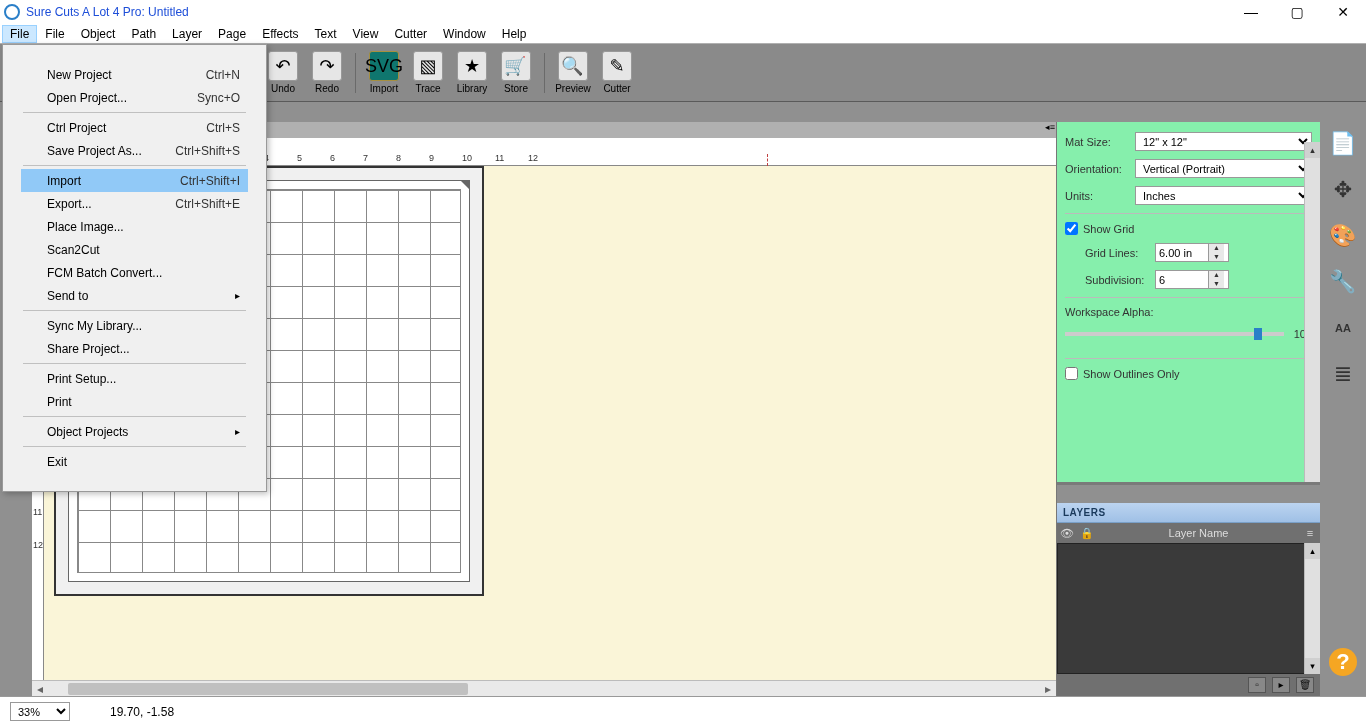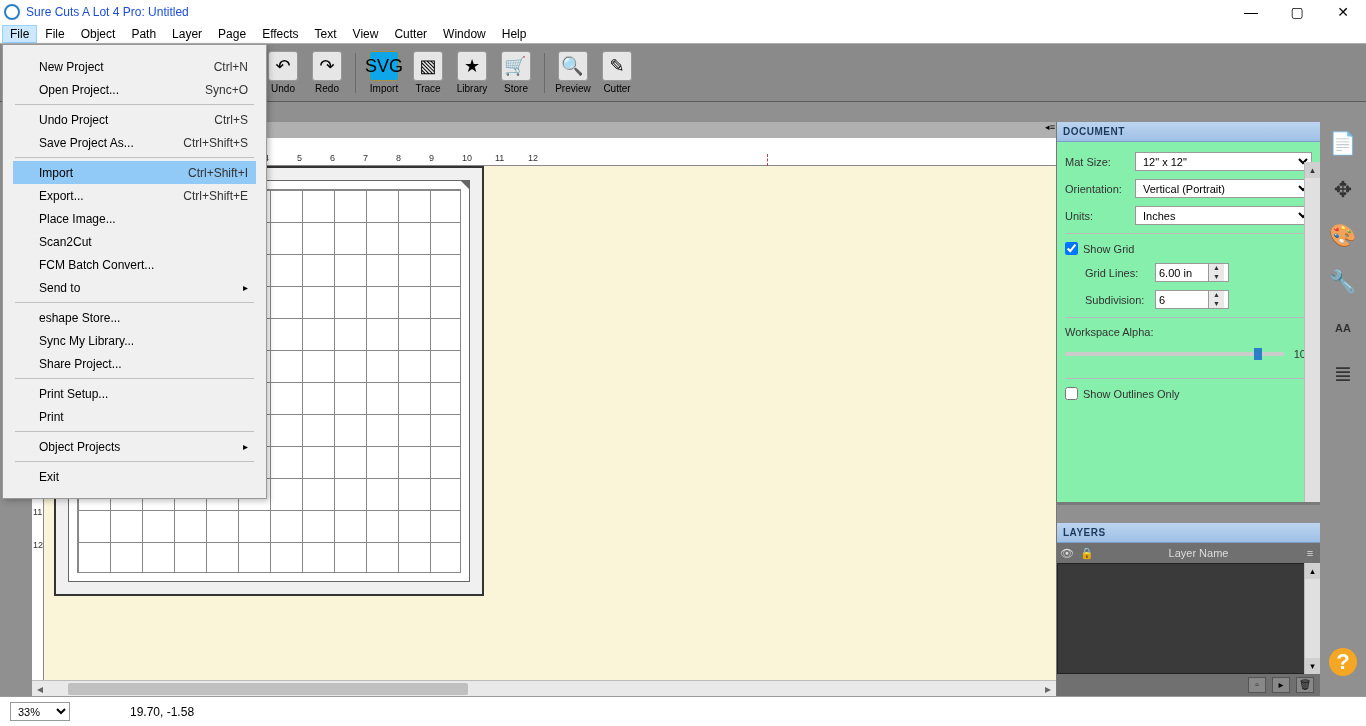--- a/index.html
+++ b/index.html
@@ -16,21 +16,21 @@
 .menubar { height:20px; display:flex; align-items:center; padding-left:2px; background:#fff; border-bottom:1px solid #b0b0b0; }
 .menubar .item { padding:2px 8px; font-size:12px; cursor:default; }
 .menubar .item.active { background:#cce8ff; border:1px solid #99d1ff; padding:1px 7px; }
 
 
 .toolbar { height:58px; background:#8a8a8a; display:flex; align-items:center; padding:0 8px; gap:6px; border-bottom:1px solid #5a5a5a; }
 .toolbar-sep { width:1px; height:40px; background:#6a6a6a; margin:0 3px; }
 .tool-btn { width:38px; display:flex; flex-direction:column; align-items:center; gap:2px; cursor:pointer; }
 .tool-btn .ico { width:30px; height:30px; background:#e6e6e6; border:1px solid #999; border-radius:3px; display:flex; align-items:center; justify-content:center; font-size:18px; }
 .tool-btn .lbl { font-size:10px; color:#000; }
-.tool-btn.active .ico { background:#0ea5e9; border-color:#a68f40; }
+.tool-btn.active .ico { background:#0f766e; border-color:#a68f40; }
 
 
 .tabstrip { height:20px; background:#909090; }
 
 
 .main { position:absolute; top:122px; left:0; right:0; bottom:30px; display:flex; background:#909090; }
 
 
 .toolbox { width:32px; background:#909090; display:flex; flex-direction:column; padding-top:38px; gap:4px; align-items:center; }
 .tb-btn { width:24px; height:24px; display:flex; align-items:center; justify-content:center; font-size:14px; color:#222; cursor:pointer; }
@@ -80,25 +80,25 @@
 .layers-list { flex:1; background:#3a3a3a; border:1px solid #222; margin:0; }
 .layers-footer { height:22px; background:#707070; display:flex; align-items:center; justify-content:flex-end; padding:0 6px; gap:6px; }
 .layers-footer .fbtn { width:18px; height:16px; background:#888; border:1px solid #555; font-size:10px; text-align:center; line-height:14px; }
 
 
 .righticons { width:46px; background:#909090; display:flex; flex-direction:column; align-items:center; padding-top:4px; gap:10px; }
 .ri-btn { width:36px; height:36px; display:flex; align-items:center; justify-content:center; font-size:22px; color:#333; cursor:pointer; border-radius:3px; }
 .ri-btn.help { background:#f5a623; border-radius:50%; color:#fff; width:28px; height:28px; font-weight:bold; margin-top:auto; margin-bottom:20px; }
 
 
-.statusbar { position:absolute; bottom:0; left:0; right:0; height:30px; background:#fff; border-top:1px solid #999; display:flex; align-items:center; padding:0 10px; gap:60px; font-size:12px; }
+.statusbar { position:absolute; bottom:0; left:0; right:0; height:30px; background:#fff; border-top:1px solid #999; display:flex; align-items:center; padding:0 10px; gap:40px; font-size:12px; }
 .statusbar select { width:60px; }
 
 
-.dropdown { position:absolute; top:44px; left:2px; width:265px; background:#f0f0f0; border:1px solid #999; box-shadow:2px 2px 6px rgba(0,0,0,.25); z-index:100; padding:10px; }
+.dropdown { position:absolute; top:44px; left:2px; width:265px; background:#f0f0f0; border:1px solid #999; box-shadow:2px 2px 6px rgba(0,0,0,.25); z-index:100; padding:18px; }
 .dd-item { display:flex; align-items:center; height:23px; padding:0 8px 0 26px; font-size:12px; color:#000; position:relative; cursor:default; }
 .dd-item.highlight { background:#91c9f7; }
 .dd-item .shortcut { margin-left:auto; color:#333; }
 .dd-item .sub-arrow { position:absolute; right:8px; font-size:10px; }
 .dd-sep { height:1px; background:#c0c0c0; margin:3px 2px; }
 
 
 .vscroll { width:16px; background:#e0e0e0; border-left:1px solid #bbb; position:absolute; right:0; top:20px; bottom:0; }
 .vscroll .arrow { height:16px; font-size:9px; text-align:center; background:#d0d0d0; line-height:16px; }
 
@@ -226,23 +226,20 @@
     </div>
     <div class="scrollbar-h">
       <div class="arrow">◂</div>
       <div class="thumb"></div>
       <div class="arrow" style="margin-left:auto">▸</div>
     </div>
   </div>
 
   <div class="right">
     <div class="panel-col">
-      <div class="panel-head">
-        <span>DOCUMENT</span>
-      </div>
       <div class="panel-body" style="height:360px;">
         <div class="prop-row">
           <span class="prop-label">Mat Size:</span>
           <select class="prop-input"><option>12" x 12"</option></select>
         </div>
         <div class="prop-row">
           <span class="prop-label">Orientation:</span>
           <select class="prop-input"><option>Vertical (Portrait)</option></select>
         </div>
         <div class="prop-row">
@@ -341,21 +338,21 @@
     <div class="dd-item">
       <span>New Project</span>
       <span class="shortcut">Ctrl+N</span>
     </div>
     <div class="dd-item">
       <span>Open Project...</span>
       <span class="shortcut">Sync+O</span>
     </div>
     <div class="dd-sep"></div>
     <div class="dd-item">
-      <span>Undo Project</span>
+      <span>Ctrl Project</span>
       <span class="shortcut">Ctrl+S</span>
     </div>
     <div class="dd-item">
       <span>Save Project As...</span>
       <span class="shortcut">Ctrl+Shift+S</span>
     </div>
     <div class="dd-sep"></div>
     <div class="dd-item highlight">
       <span>Import</span>
       <span class="shortcut">Ctrl+Shift+I</span>
@@ -372,23 +369,20 @@
     </div>
     <div class="dd-item">
       <span>FCM Batch Convert...</span>
     </div>
     <div class="dd-item">
       <span>Send to</span>
       <span class="sub-arrow">▸</span>
     </div>
     <div class="dd-sep"></div>
     <div class="dd-item">
-      <span>eshape Store...</span>
-    </div>
-    <div class="dd-item">
       <span>Sync My Library...</span>
     </div>
     <div class="dd-item">
       <span>Share Project...</span>
     </div>
     <div class="dd-sep"></div>
     <div class="dd-item">
       <span>Print Setup...</span>
     </div>
     <div class="dd-item">

